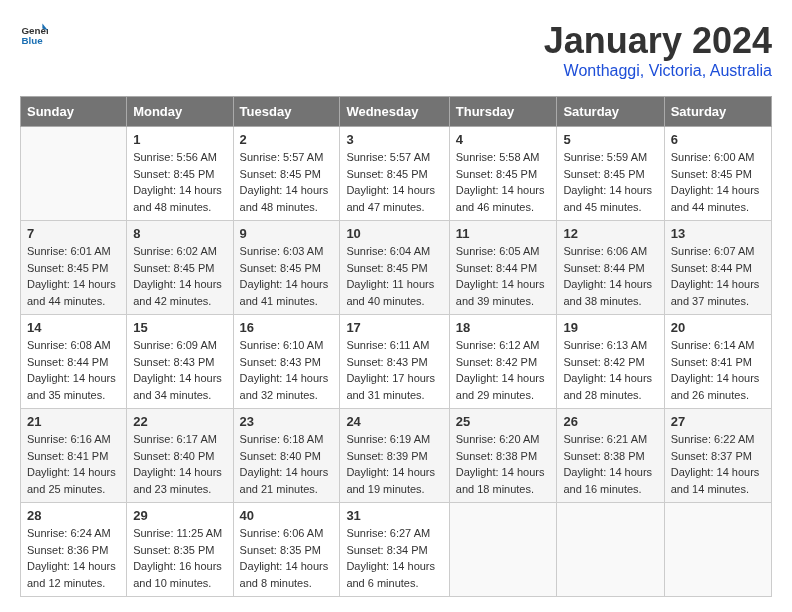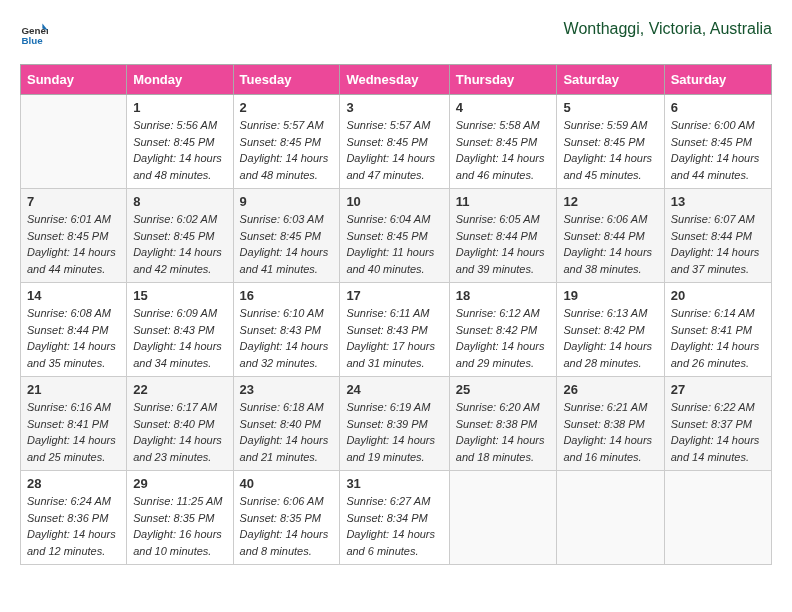--- a/index.html
+++ b/index.html
@@ -28,29 +28,29 @@
     .title-section {
       text-align: right;
     }
     .month-year {
       font-size: 36px;
       font-weight: bold;
       color: #333;
     }
     .location {
       font-size: 16px;
-      color: #14532d;
+      color: #1d4ed8;
       font-weight: 500;
     }
     table {
       width: 100%;
       border-collapse: collapse;
     }
     thead tr {
-      background-color: #ec4899;
+      background-color: #737373;
       color: white;
     }
     thead th {
       padding: 7px 6px;
       font-size: 13px;
       font-weight: bold;
       text-align: left;
       border: 1px solid #aaa;
     }
     tbody tr {
@@ -73,38 +73,38 @@
     .day-number {
       font-size: 13px;
       font-weight: bold;
       color: #333;
       display: block;
       margin-bottom: 2px;
     }
     .day-info {
       line-height: 1.5;
       font-size: 11px;
-      font-style: italic;
     }
     .empty-cell {
       background-color: #f9f9f9;
     }
   </style>
 </head>
 <body>
 
 <div class="header">
   <div class="logo">
     <svg class="logo-icon" viewBox="0 0 40 40">
       <text x="2" y="20" font-size="14" font-weight="bold" fill="#333">General</text>
       <text x="2" y="34" font-size="14" font-weight="bold" fill="#1a6fb3">Blue</text>
       <polygon points="32,5 40,15 32,12" fill="#1a6fb3"></polygon>
     </svg>
   </div>
   <div class="title-section">
+    <div class="month-year">January 2024</div>
     <div class="location">Wonthaggi, Victoria, Australia</div>
   </div>
 </div>
 
 <table>
   <thead>
     <tr>
       <th>Sunday</th>
       <th>Monday</th>
       <th>Tuesday</th>

